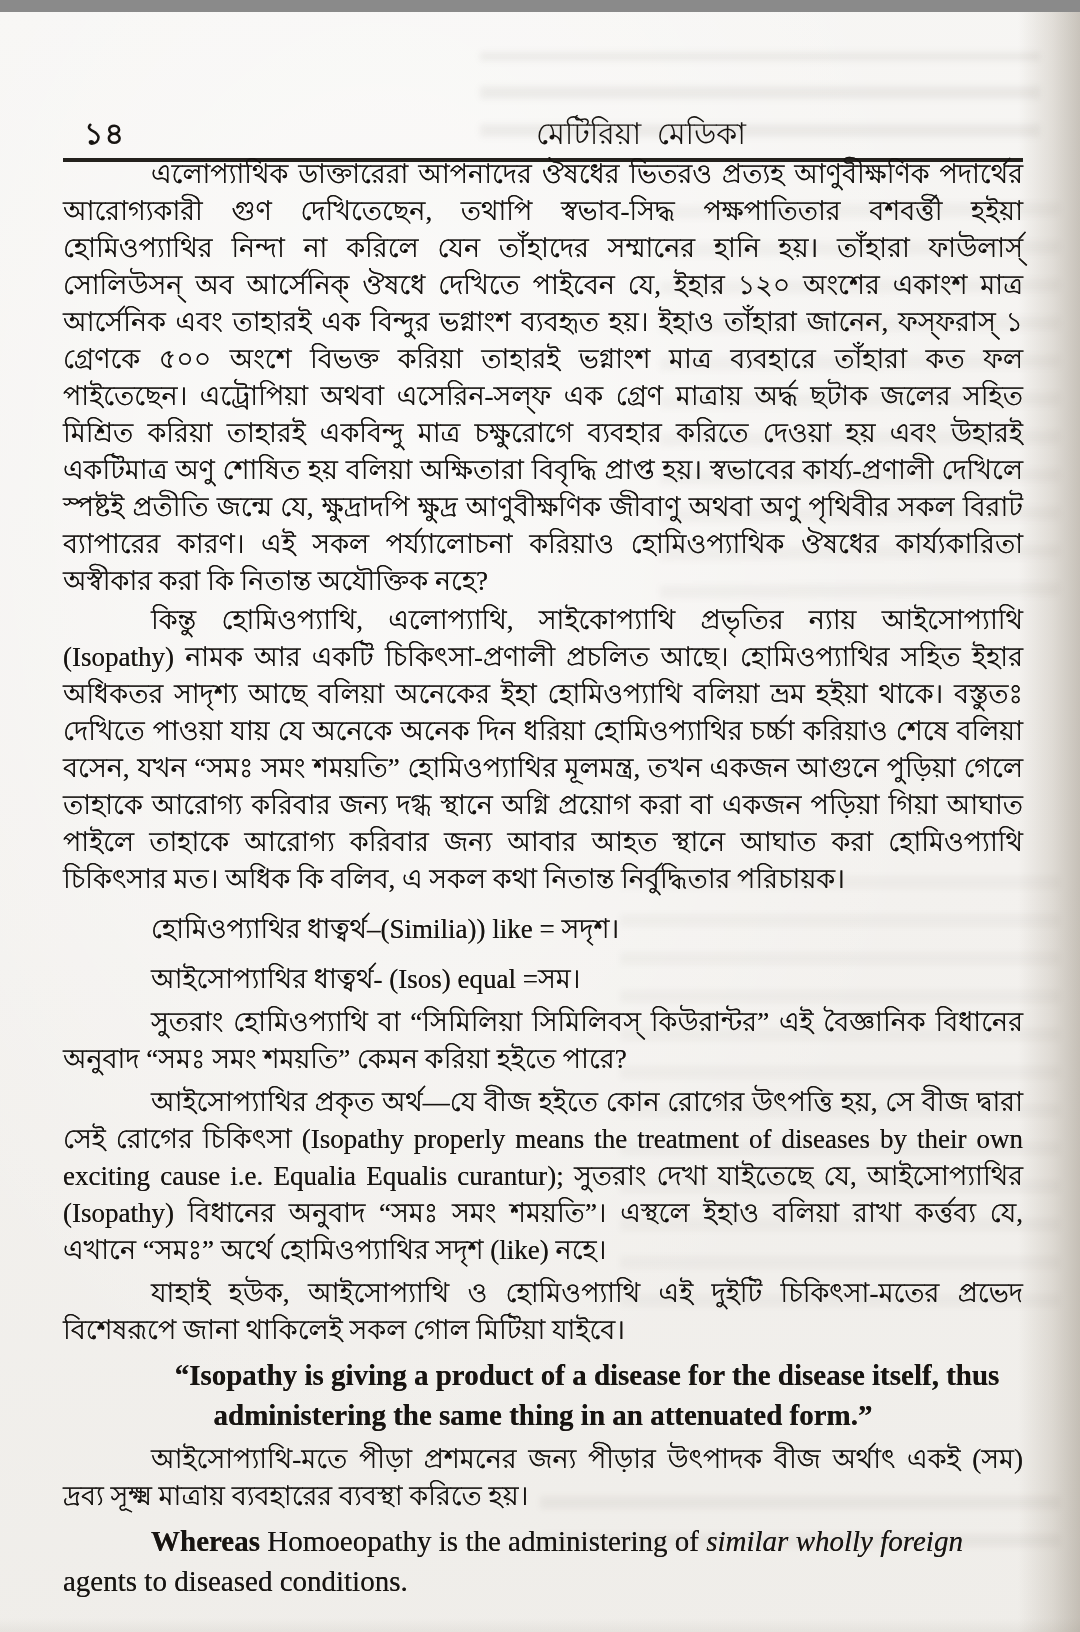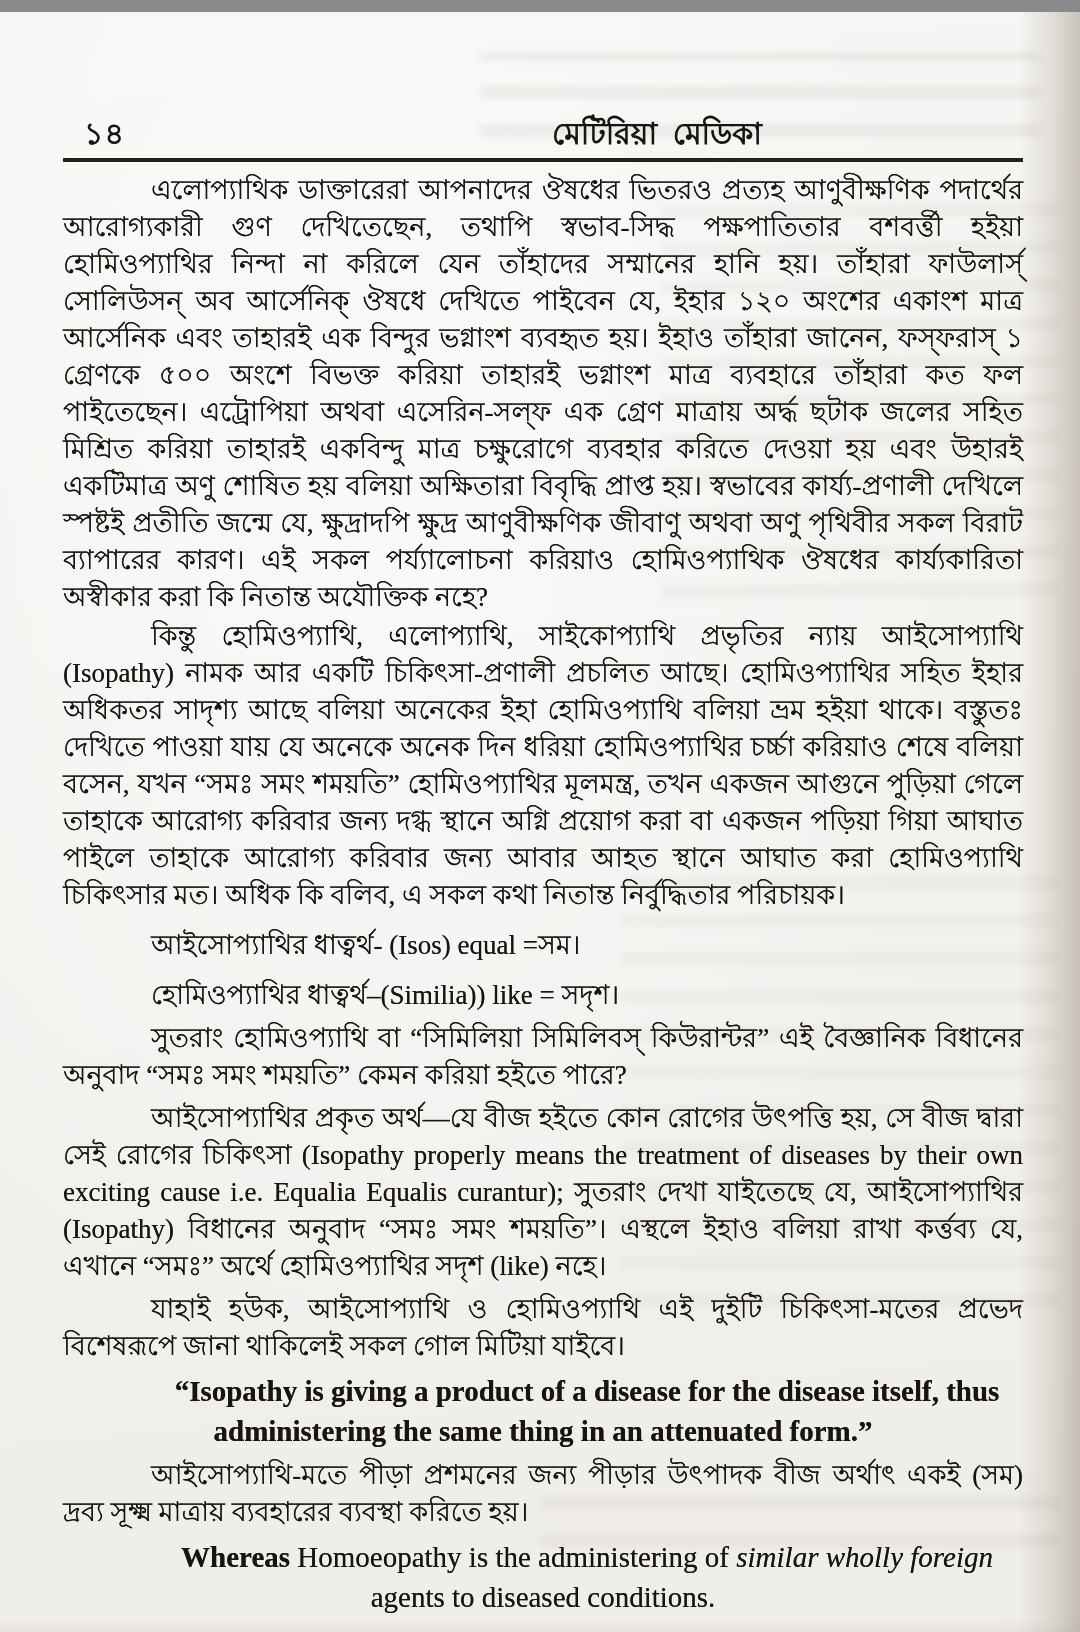--- a/index.html
+++ b/index.html
@@ -37,42 +37,42 @@
   .ghost.g1 { left: 480px; top: 40px;   width: 560px; height: 110px; }
   .ghost.g2 { left: 660px; top: 190px;  width: 400px; height: 420px; transform: skewY(-.4deg); opacity: .35; }
   .ghost.g3 { left: 620px; top: 860px;  width: 440px; height: 460px; opacity: .3; }
   .ghost.g4 { left: 540px; top: 1480px; width: 520px; height: 80px;  opacity: .45; }
 
   .page-number {
     position: absolute; left: 84px; top: 98px;
     font-size: 30px; font-weight: bold; letter-spacing: 1px;
   }
   .header-title {
-    position: absolute; left: 552px; top: 98px;
-    font-size: 30px; font-weight: bold; word-spacing: 8px;
+    position: absolute; left: 536px; top: 98px;
+    font-size: 30px; font-weight: normal; word-spacing: 8px;
   }
   .rule {
     position: absolute; left: 63px; top: 146px; width: 960px; height: 0;
     border-top: 4px solid #24211d;
   }
   .body-text {
-    position: absolute; left: 63px; top: 160px; width: 960px;
+    position: absolute; left: 63px; top: 144px; width: 960px;
     font-size: 27px; line-height: 37px; text-align: justify;
     text-shadow: 0 0 .4px rgba(23,20,17,.8);
   }
   .para { margin: 0 0 2px 0; text-indent: 88px; }
   .para.gap-top { margin-top: 13px; }
   .para.small-gap-top { margin-top: 6px; }
   .para.english {
     font-size: 29px; line-height: 40px; font-weight: bold;
     text-align: center;
   }
   .para.whereas {
     font-size: 29px; line-height: 40px; font-weight: normal;
-    text-align: center;
+    text-align: left;
     font-family: Liberation Serif, serif;
   }
   .whereas .lead { font-weight: bold; }
   .whereas .ital { font-style: italic; }
 </style>
 </head>
 <body>
 
 <div class="page">
 
@@ -81,22 +81,22 @@
   <div class="ghost g3"></div>
   <div class="ghost g4"></div>
 
   <div class="page-number">১৪</div>
   <div class="header-title">মেটিরিয়া মেডিকা</div>
   <div class="rule"></div>
 
   <div class="body-text">
     <p class="para">এলোপ্যাথিক ডাক্তারেরা আপনাদের ঔষধের ভিতরও প্রত্যহ আণুবীক্ষণিক পদার্থের আরোগ্যকারী গুণ দেখিতেছেন, তথাপি স্বভাব-সিদ্ধ পক্ষপাতিতার বশবর্ত্তী হইয়া হোমিওপ্যাথির নিন্দা না করিলে যেন তাঁহাদের সম্মানের হানি হয়। তাঁহারা ফাউলার্স্ সোলিউসন্ অব আর্সেনিক্ ঔষধে দেখিতে পাইবেন যে, ইহার ১২০ অংশের একাংশ মাত্র আর্সেনিক এবং তাহারই এক বিন্দুর ভগ্নাংশ ব্যবহৃত হয়। ইহাও তাঁহারা জানেন, ফস্‌ফরাস্ ১ গ্রেণকে ৫০০ অংশে বিভক্ত করিয়া তাহারই ভগ্নাংশ মাত্র ব্যবহারে তাঁহারা কত ফল পাইতেছেন। এট্রোপিয়া অথবা এসেরিন-সল্‌ফ এক গ্রেণ মাত্রায় অর্দ্ধ ছটাক জলের সহিত মিশ্রিত করিয়া তাহারই একবিন্দু মাত্র চক্ষুরোগে ব্যবহার করিতে দেওয়া হয় এবং উহারই একটিমাত্র অণু শোষিত হয় বলিয়া অক্ষিতারা বিবৃদ্ধি প্রাপ্ত হয়। স্বভাবের কার্য্য-প্রণালী দেখিলে স্পষ্টই প্রতীতি জন্মে যে, ক্ষুদ্রাদপি ক্ষুদ্র আণুবীক্ষণিক জীবাণু অথবা অণু পৃথিবীর সকল বিরাট ব্যাপারের কারণ। এই সকল পর্য্যালোচনা করিয়াও হোমিওপ্যাথিক ঔষধের কার্য্যকারিতা অস্বীকার করা কি নিতান্ত অযৌক্তিক নহে?</p>
     <p class="para">কিন্তু হোমিওপ্যাথি, এলোপ্যাথি, সাইকোপ্যাথি প্রভৃতির ন্যায় আইসোপ্যাথি (Isopathy) নামক আর একটি চিকিৎসা-প্রণালী প্রচলিত আছে। হোমিওপ্যাথির সহিত ইহার অধিকতর সাদৃশ্য আছে বলিয়া অনেকের ইহা হোমিওপ্যাথি বলিয়া ভ্রম হইয়া থাকে। বস্তুতঃ দেখিতে পাওয়া যায় যে অনেকে অনেক দিন ধরিয়া হোমিওপ্যাথির চর্চ্চা করিয়াও শেষে বলিয়া বসেন, যখন “সমঃ সমং শময়তি” হোমিওপ্যাথির মূলমন্ত্র, তখন একজন আগুনে পুড়িয়া গেলে তাহাকে আরোগ্য করিবার জন্য দগ্ধ স্থানে অগ্নি প্রয়োগ করা বা একজন পড়িয়া গিয়া আঘাত পাইলে তাহাকে আরোগ্য করিবার জন্য আবার আহত স্থানে আঘাত করা হোমিওপ্যাথি চিকিৎসার মত। অধিক কি বলিব, এ সকল কথা নিতান্ত নির্বুদ্ধিতার পরিচায়ক।</p>
+    <p class="para gap-top">হোমিওপ্যাথির ধাত্বর্থ–(Similia)) like = সদৃশ।</p>
     <p class="para gap-top">আইসোপ্যাথির ধাত্বর্থ- (Isos) equal =সম।</p>
-    <p class="para gap-top">হোমিওপ্যাথির ধাত্বর্থ–(Similia)) like = সদৃশ।</p>
     <p class="para small-gap-top">সুতরাং হোমিওপ্যাথি বা “সিমিলিয়া সিমিলিবস্ কিউরান্টর” এই বৈজ্ঞানিক বিধানের অনুবাদ “সমঃ সমং শময়তি” কেমন করিয়া হইতে পারে?</p>
     <p class="para small-gap-top">আইসোপ্যাথির প্রকৃত অর্থ—যে বীজ হইতে কোন রোগের উৎপত্তি হয়, সে বীজ দ্বারা সেই রোগের চিকিৎসা (Isopathy properly means the treatment of diseases by their own exciting cause i.e. Equalia Equalis curantur); সুতরাং দেখা যাইতেছে যে, আইসোপ্যাথির (Isopathy) বিধানের অনুবাদ “সমঃ সমং শময়তি”। এস্থলে ইহাও বলিয়া রাখা কর্ত্তব্য যে, এখানে “সমঃ” অর্থে হোমিওপ্যাথির সদৃশ (like) নহে।</p>
     <p class="para small-gap-top">যাহাই হউক, আইসোপ্যাথি ও হোমিওপ্যাথি এই দুইটি চিকিৎসা-মতের প্রভেদ বিশেষরূপে জানা থাকিলেই সকল গোল মিটিয়া যাইবে।</p>
     <p class="para english small-gap-top">“Isopathy is giving a product of a disease for the disease itself, thus administering the same thing in an attenuated form.”</p>
     <p class="para small-gap-top">আইসোপ্যাথি-মতে পীড়া প্রশমনের জন্য পীড়ার উৎপাদক বীজ অর্থাৎ একই (সম) দ্রব্য সূক্ষ্ম মাত্রায় ব্যবহারের ব্যবস্থা করিতে হয়।</p>
     <p class="para whereas small-gap-top"><span class="lead">Whereas</span><span> Homoeopathy is the administering of </span><span class="ital">similar wholly foreign</span><span> agents to diseased conditions.</span></p>
   </div>
 
   <div class="edge-right"></div>
   <div class="edge-bottom"></div>

